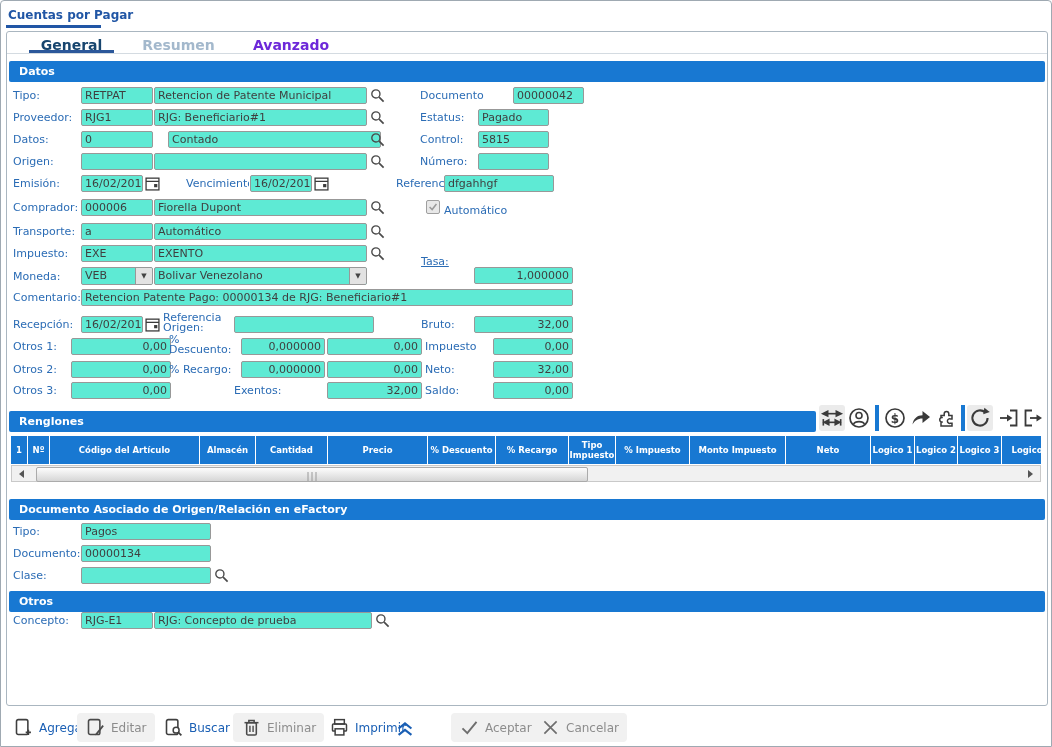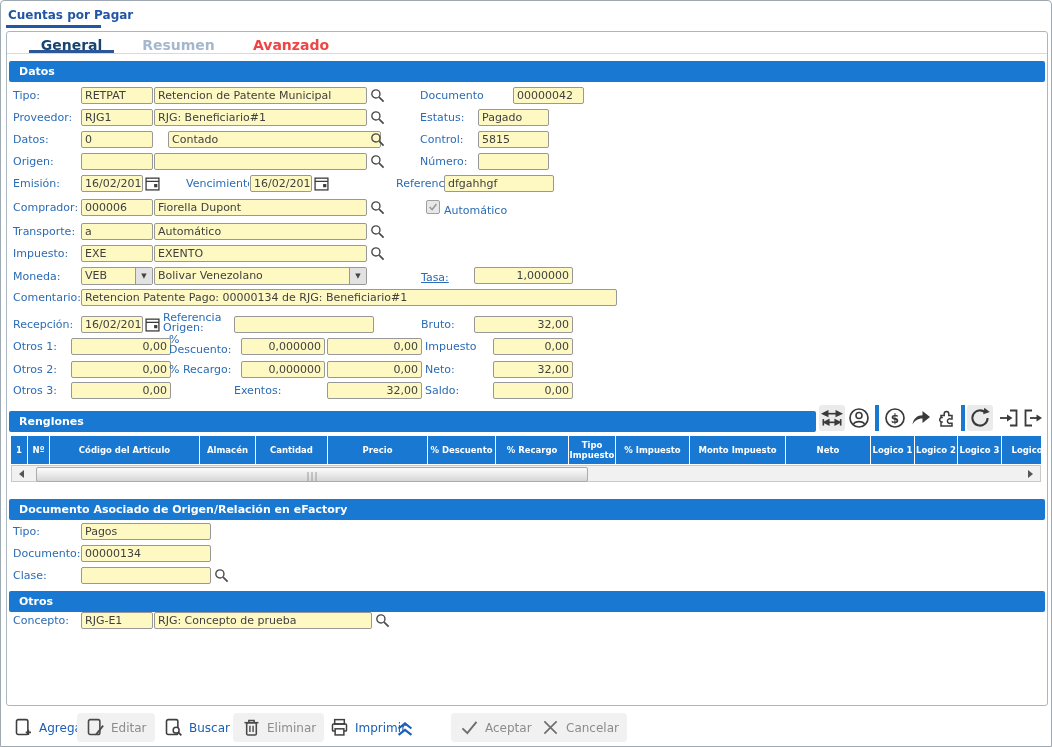--- a/index.html
+++ b/index.html
@@ -2,21 +2,21 @@
 <html><head>
 <meta charset="utf-8">
 <style>
   html,body{margin:0;padding:0;background:#fff;}
   #win{position:relative;width:1052px;height:747px;background:#fff;border:1px solid #9fa9b2;
        box-sizing:border-box;border-radius:4px 4px 0 0;overflow:hidden;
        font-family:"DejaVu Sans","Liberation Sans",sans-serif;}
   .abs{position:absolute;}
   .lbl{position:absolute;font-size:11px;color:#2b6cb5;white-space:nowrap;}
   .wrap{white-space:normal;line-height:10px;}
-  .fld{position:absolute;box-sizing:border-box;height:17px;background:#fef9c3;border:1px solid #989898;
+  .fld{position:absolute;box-sizing:border-box;height:17px;background:#5eead4;border:1px solid #989898;
        border-radius:2px;font-size:11px;color:#3f3f3f;padding:1px 3px;white-space:nowrap;overflow:hidden;}
   .num{text-align:right;}
   .sec{position:absolute;left:8px;width:1036px;height:21px;box-sizing:border-box;background:#1878d2;
        color:#fff;font-size:11px;font-weight:bold;padding:4px 0 0 10px;border-radius:2px;}
   .sicon{position:absolute;width:15px;height:15px;cursor:pointer;}
   .cal{position:absolute;width:15px;height:15px;cursor:pointer;}
   .ddbtn{position:absolute;top:0;right:0;width:16px;height:100%;background:#e2e2e2;border-left:1px solid #989898;
          font-size:7px;color:#444;text-align:center;line-height:16px;}
   .cbox{position:absolute;width:14px;height:14px;background:#e8e8e8;border:1px solid #9f9f9f;border-radius:2px;box-sizing:border-box;}
   .tabtxt{position:absolute;font-size:14px;font-weight:bold;text-align:center;}
@@ -41,21 +41,21 @@
 <div id="win">
 
   <div class="abs" style="left:7px;top:7px;font-size:12px;font-weight:bold;color:#2156a5;">Cuentas por Pagar</div>
   <div class="abs" style="left:5px;top:24px;width:95px;height:3px;background:#2156a5;"></div>
 
   <div class="abs" style="left:5px;top:30px;width:1042px;height:675px;border:1px solid #aab6c0;box-sizing:border-box;border-radius:3px;"></div>
 
   <div class="tabtxt" style="left:28px;top:36px;width:85px;color:#17456e;">General</div>
   <div class="abs" style="left:28px;top:49px;width:85px;height:3px;background:#2b579a;"></div>
   <div class="tabtxt" style="left:140px;top:36px;width:75px;color:#a3b8cc;">Resumen</div>
-  <div class="tabtxt" style="left:250px;top:36px;width:80px;color:#ef4444;">Avanzado</div>
+  <div class="tabtxt" style="left:250px;top:36px;width:80px;color:#6d28d9;">Avanzado</div>
   <div class="abs" style="left:6px;top:52px;width:1040px;height:1px;background:#d4dbe1;"></div>
 
   <div class="sec" style="top:60px;">Datos</div>
 
   <div class="lbl" style="left:12px;top:88px;">Tipo:</div>
   <div class="fld" style="left:80px;top:86px;width:72px;">RETPAT</div>
   <div class="fld" style="left:153px;top:86px;width:213px;">Retencion de Patente Municipal</div>
   <svg class="sicon" style="left:369px;top:87px;" viewBox="0 0 14 14">
       <circle cx="5.5" cy="5.5" r="3.8" fill="none" stroke="#4a4a4a" stroke-width="1.3"></circle>
       <line x1="8.5" y1="8.5" x2="12.7" y2="12.7" stroke="#4a4a4a" stroke-width="1.6"></line>
@@ -142,25 +142,25 @@
 
   <div class="lbl" style="left:12px;top:269px;">Moneda:</div>
   <div class="fld" style="left:80px;top:266px;width:72px;height:18px;">
     <span>VEB</span>
     <span class="ddbtn">▼</span>
   </div>
   <div class="fld" style="left:153px;top:266px;width:213px;height:18px;">
     <span>Bolivar Venezolano</span>
     <span class="ddbtn">▼</span>
   </div>
-  <div class="lbl" style="left:420px;top:270px;text-decoration:underline;">Tasa:</div>
+  <div class="lbl" style="left:420px;top:254px;text-decoration:underline;">Tasa:</div>
   <div class="fld num" style="left:473px;top:266px;width:99px;">1,000000</div>
 
   <div class="lbl" style="left:12px;top:290px;">Comentario:</div>
-  <div class="fld" style="left:80px;top:288px;width:536px;">Retencion Patente Pago: 00000134 de RJG: Beneficiario#1</div>
+  <div class="fld" style="left:80px;top:288px;width:492px;">Retencion Patente Pago: 00000134 de RJG: Beneficiario#1</div>
 
   <div class="lbl" style="left:12px;top:317px;">Recepción:</div>
   <div class="fld" style="left:80px;top:315px;width:62px;">16/02/201</div>
   <svg class="cal" style="left:144px;top:316px;" viewBox="0 0 14 14">
       <rect x="1" y="2" width="12" height="11" fill="none" stroke="#3a3a3a" stroke-width="1.2"></rect>
       <line x1="1" y1="5" x2="13" y2="5" stroke="#3a3a3a" stroke-width="1.2"></line>
       <rect x="8.5" y="7.5" width="3" height="3" fill="#3a3a3a"></rect>
     </svg>
   <div class="lbl wrap" style="left:162px;top:312px;width:68px;">Referencia Origen:</div>
   <div class="fld" style="left:233px;top:315px;width:140px;"></div>

